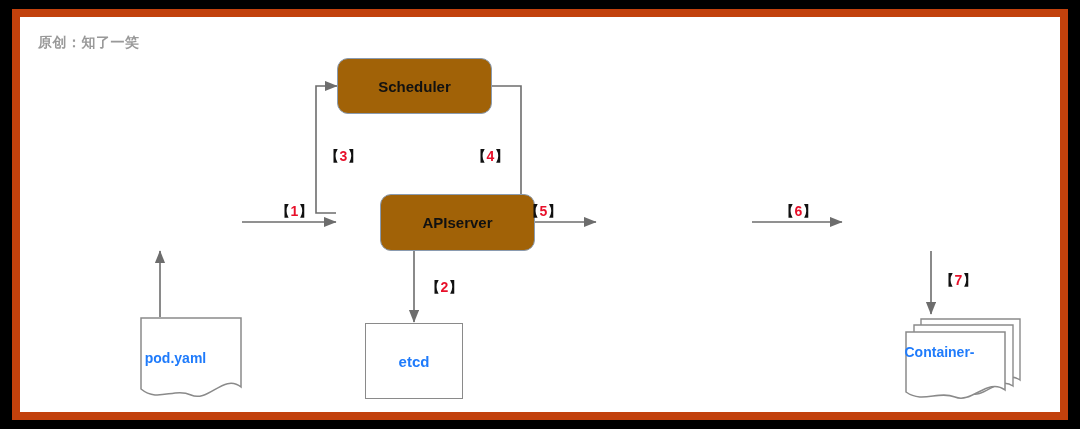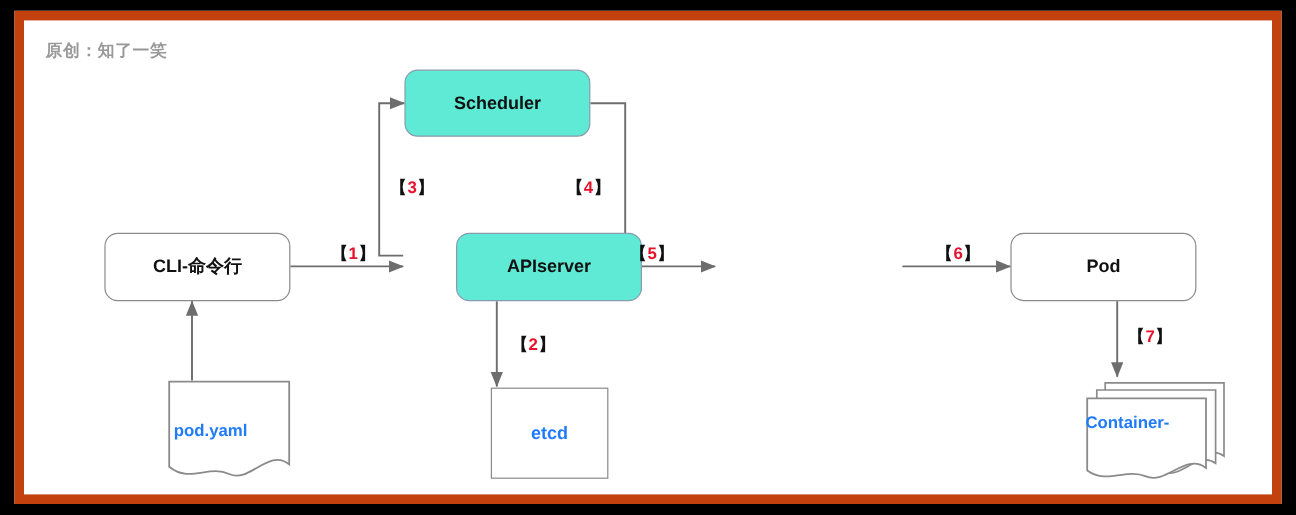--- a/index.html
+++ b/index.html
@@ -62,21 +62,21 @@
     justify-content: center;
     text-align: center;
     font-weight: bold;
     font-size: 15px;
     color: #111111;
     border: 1.5px solid #8a8a8a;
     background: #ffffff;
     border-radius: 11px;
   }
   .node.blue {
-    background: #5eead4;
+    background: #a16207;
     border-color: #8a9bb0;
   }
   .node.sharp {
     border-radius: 0;
   }
 
   
   .doc {
     position: absolute;
     padding-left: 31px;
@@ -153,34 +153,28 @@
 
             <path d="M140,300 L140,234"></path>
           </g>
         </svg>
       </div>
 
       <div class="node blue" style="left:317px; top:41px; width:155px; height:56px;">
         <span>Scheduler</span>
       </div>
 
-      <div class="node" style="left:67px; top:177px; width:155px; height:57px;">
-        <span>CLI-命令行</span>
-      </div>
 
       <div class="node blue" style="left:317px; top:177px; width:155px; height:57px;margin-left:43px;">
         <span>APIserver</span>
       </div>
 
 
-      <div class="node" style="left:822px; top:177px; width:155px; height:57px;">
-        <span>Pod</span>
-      </div>
-
-      <div class="node sharp" style="left:345px; top:306px; width:98px; height:76px; color:#1f7bfb;margin-left:44px;">
+
+      <div class="node sharp" style="left:345px; top:306px; width:98px; height:76px; color:#1f7bfb;">
         <span>etcd</span>
       </div>
 
       <div class="doc" style="left:89px; top:300px; width:102px; height:84px;">
         <svg width="102" height="84" viewBox="0 0 102 84">
           <path d="M1,1 L101,1 L101,70 C84,56 68,86 51,78 C34,70 18,86 1,72 Z" fill="#ffffff" stroke="#8a8a8a" stroke-width="1.5"></path>
         </svg>
         <div class="doc-label" style="top:31px;">pod.yaml</div>
       </div>
 

